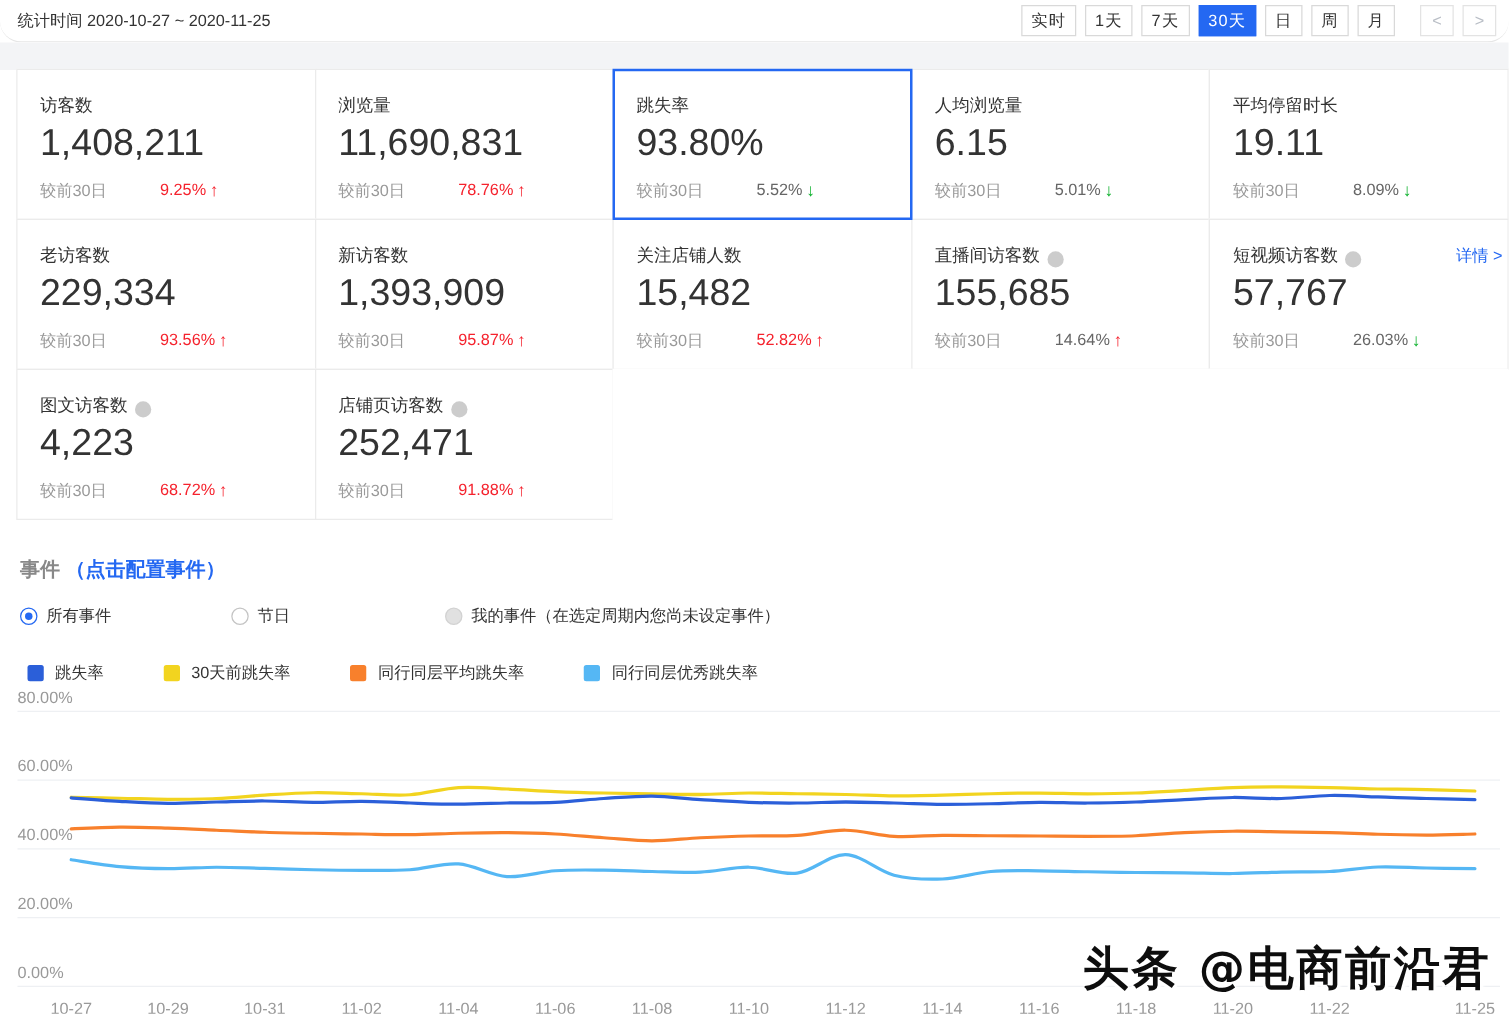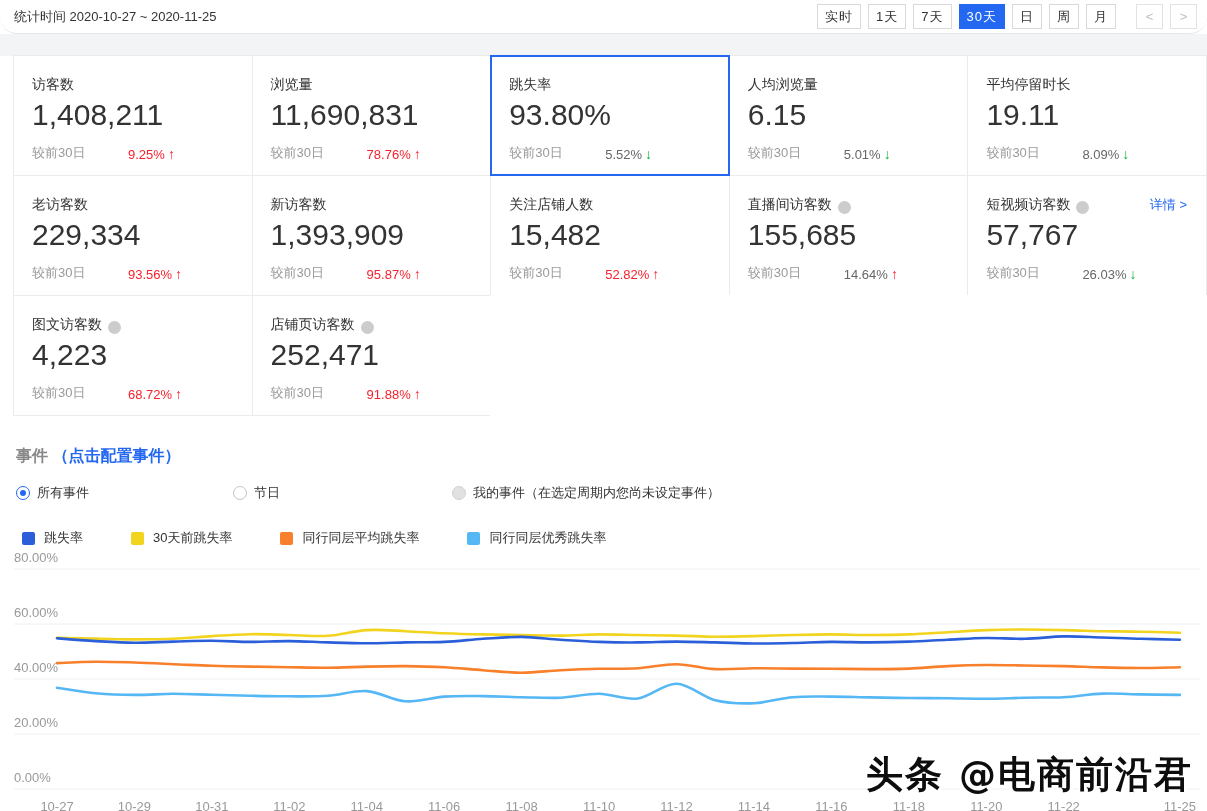--- a/index.html
+++ b/index.html
@@ -18,32 +18,32 @@
   .spacer-band { height:22px; background:#f3f4f6; }
   
   .cards { margin-left:14px; display:grid; grid-template-columns:repeat(5,1fr); background:#fff; }
   .card { border:1px solid #ebebeb; margin:-1px 0 0 -1px; height:121px; padding:20px 14px 0 18px;
     position:relative; background:#fff; cursor:pointer; }
   .card.selected { border:2px solid #2468f2; z-index:2; padding:19px 13px 0 17px; }
   .card.empty { border:none; cursor:default; background:#fff; }
   .card-label { font-size:14px; color:#333; display:flex; align-items:flex-end; }
   .info-dot { width:13px; height:13px; border-radius:50%; background:#ccc; display:inline-block; margin-left:6px; }
   .card-value { font-size:30px; color:#333; margin-top:4px; letter-spacing:0; }
-  .card-foot { display:flex; align-items:flex-end; margin-top:12px; font-size:13px; }
+  .card-foot { display:flex; align-items:flex-start; margin-top:12px; font-size:13px; }
   .foot-label { color:#999; width:96px; }
   .chg { color:#666; }
   .chg.red-text { color:#f5222d; }
   .arr { font-weight:bold; margin-left:3px; font-size:14px; }
   .arr.up { color:#f5222d; } .arr.down { color:#13b332; }
-  .detail-link { position:absolute; right:19px; top:20px; color:#2468f2; font-size:13px; cursor:pointer; }
+  .detail-link { position:absolute; right:4px; top:20px; color:#2468f2; font-size:13px; cursor:pointer; }
   
   .events { margin:30px 0 0 16px; }
   .events-head { font-size:16px; color:#888;font-weight:bold; }
   .events-head .cfg { color:#2468f2; cursor:pointer; }
-  .radio-row { display:flex; align-items:center; margin-top:17px;gap:48px; }
+  .radio-row { display:flex; align-items:center; margin-top:17px; }
   .radio-item { display:flex; align-items:center; font-size:13px; color:#333; cursor:pointer; }
   .radio { width:14px; height:14px; border-radius:50%; border:1px solid #c4c4c4; background:#fff;
     margin-right:7px; position:relative; flex:0 0 auto; }
   .radio.checked { border-color:#2468f2; }
   .radio.checked::after { content:""; position:absolute; left:3px; top:3px; width:6px; height:6px;
     border-radius:50%; background:#2468f2; }
   .radio.disabled { background:#e1e1e1; border-color:#d2d2d2; }
   
   .legend { display:flex; align-items:center; gap:48px; margin:27px 0 0 22px; }
   .legend-item { display:flex; align-items:center; font-size:13px; color:#333; cursor:pointer; }

